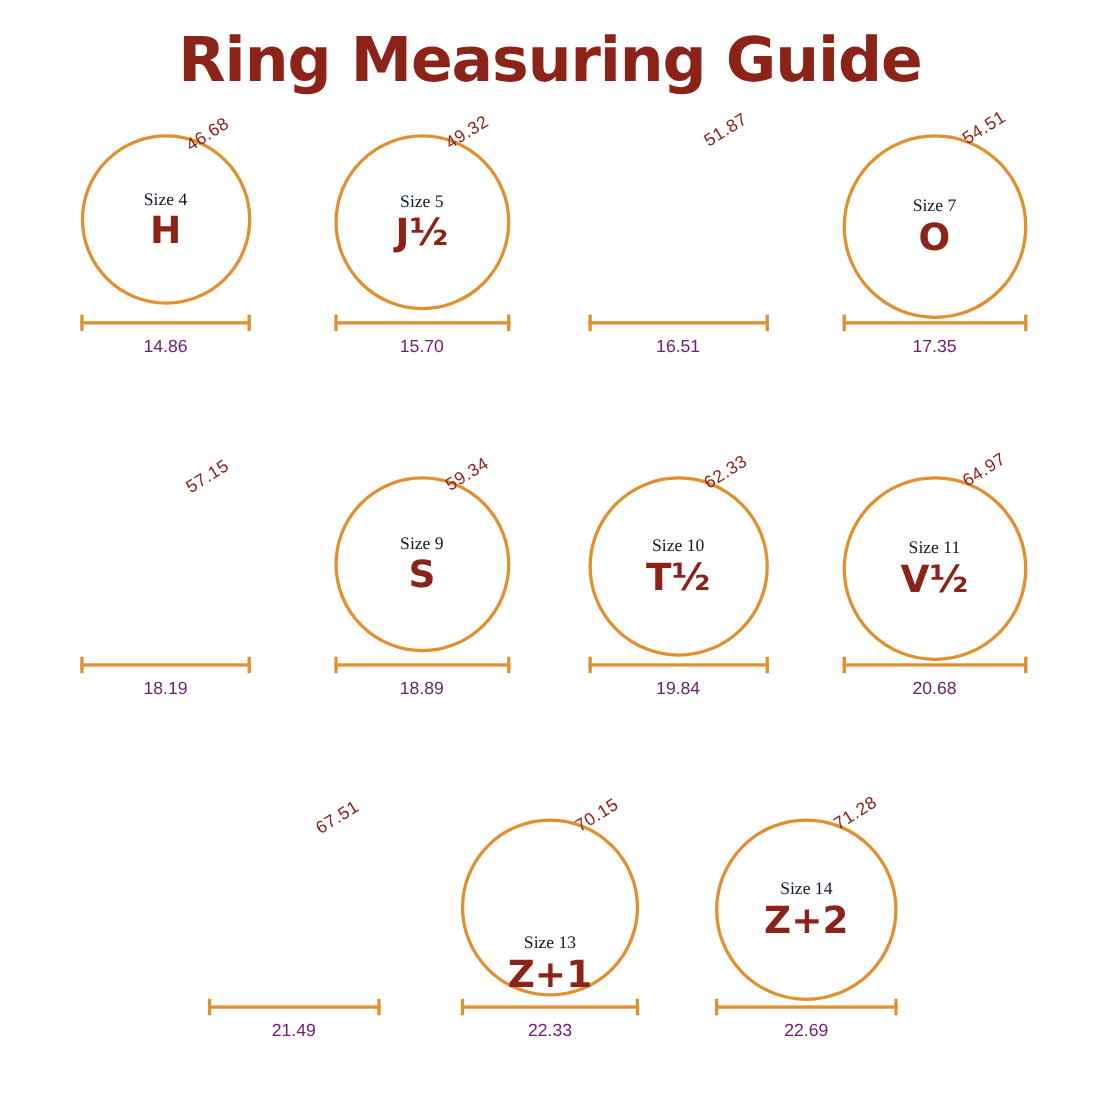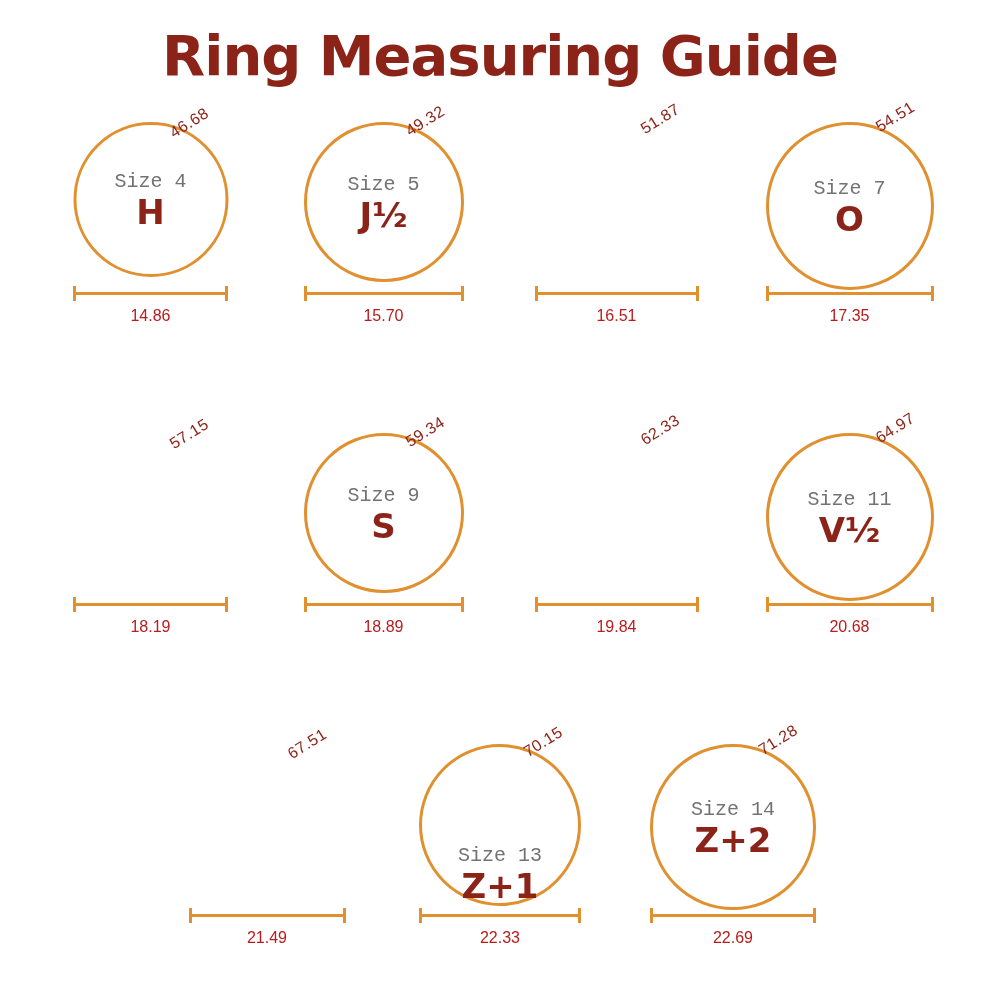--- a/index.html
+++ b/index.html
@@ -94,25 +94,25 @@
     transform: translateX(-50%);
     border: 3px solid #e0902f;
     border-radius: 50%;
     box-sizing: border-box;
     display: flex;
     flex-direction: column;
     align-items: center;
     justify-content: center;
   }
   .size-label {
-    font-size: 20px;
+    font-size: 16px;
     font-weight: normal;
-    color: #737373;
+    color: #0f172a;
     margin-bottom: 2px;
-    font-family: Liberation Mono, monospace;
+    font-family: Liberation Serif, serif;
   }
   .size-letter {
     font-family: "DejaVu Sans", sans-serif;
     font-weight: bold;
     font-size: 34px;
     line-height: 1;
     color: #8c2318;
     white-space: nowrap;
   }
   .circumference {
@@ -144,21 +144,21 @@
     top: 0;
     width: 3px;
     height: 15px;
     background: #e0902f;
   }
   .bar .cap.left { left: 0; }
   .bar .cap.right { right: 0; }
   .diameter {
     margin-top: 7px;
     font-size: 16px;
-    color: #b91c1c;
+    color: #701a75;
     font-family: "Liberation Sans", sans-serif;
   }
 </style>
 </head>
 <body>
 
 <div class="header">
   <div class="title">Ring Measuring Guide</div>
 </div>
 
@@ -252,20 +252,24 @@
       <div class="bar" style="width:160px;">
         <div class="line"></div>
         <div class="cap left"></div>
         <div class="cap right"></div>
       </div>
       <div class="diameter">18.89</div>
     </div>
 
     <div class="cell">
       <div class="ring-wrap">
+        <div class="ring" style="width:164px;height:164px;">
+          <span class="size-label">Size 10</span>
+          <span class="size-letter">T½</span>
+        </div>
         <span class="circumference" style="left:120px;top:-2px;">62.33</span>
       </div>
       <div class="bar" style="width:164px;">
         <div class="line"></div>
         <div class="cap left"></div>
         <div class="cap right"></div>
       </div>
       <div class="diameter">19.84</div>
     </div>
 

